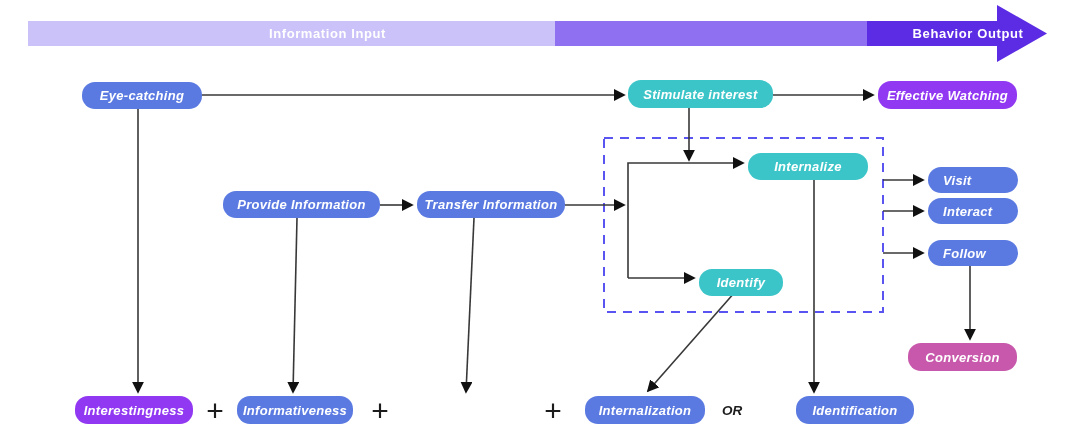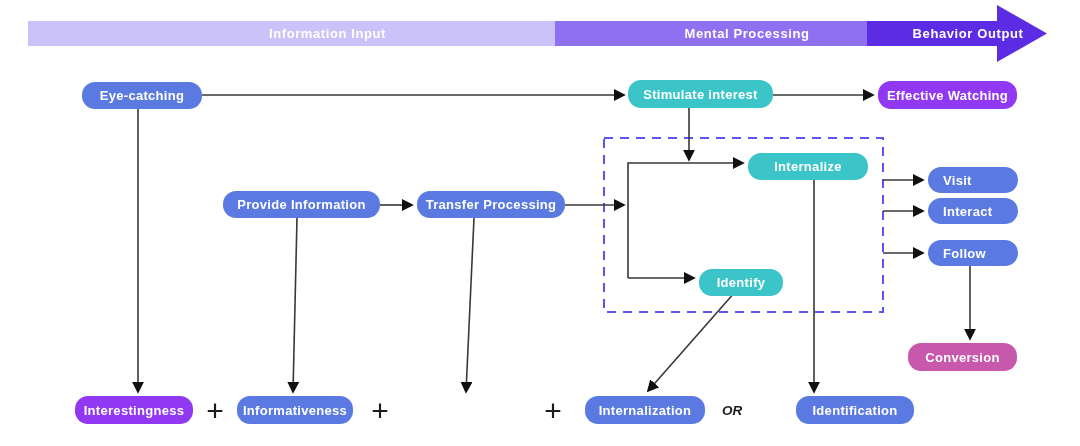--- a/index.html
+++ b/index.html
@@ -7,21 +7,21 @@
     position:relative;width:1080px;height:446px;background:#ffffff;overflow:hidden;
     font-family:"Liberation Sans",sans-serif;
   }
   #wires{position:absolute;left:0;top:0;width:1080px;height:446px;}
   .banner-label{
     position:absolute;top:21px;height:25px;line-height:25px;text-align:center;
     color:#ffffff;font-weight:700;font-size:13px;letter-spacing:.6px;padding-left:36px;
   }
   .node{
     position:absolute;border-radius:13px;color:#ffffff;
-    font-weight:700;font-size:13px;letter-spacing:.3px;
+    font-style:italic;font-weight:700;font-size:13px;letter-spacing:.3px;
     display:flex;align-items:center;justify-content:center;box-sizing:border-box;
     white-space:nowrap;
   }
   .node.left{justify-content:flex-start;padding-left:15px;}
   .blue{background:var(--c-blue,#5a7ae2);}
   .teal{background:var(--c-teal,#3cc5c8);}
   .purple{background:var(--c-purple,#9138f2);}
   .pink{background:var(--c-pink,#c858ab);}
   .op{
     position:absolute;color:#1c1c1c;text-align:center;
@@ -63,28 +63,27 @@
       <line x1="814" y1="180" x2="814" y2="392" marker-end="url(#ah)"></line>
       <line x1="735" y1="292" x2="648" y2="391" marker-end="url(#ah)"></line>
       <line x1="883" y1="180" x2="923" y2="180" marker-end="url(#ah)"></line>
       <line x1="883" y1="211" x2="923" y2="211" marker-end="url(#ah)"></line>
       <line x1="883" y1="253" x2="923" y2="253" marker-end="url(#ah)"></line>
       <line x1="970" y1="266" x2="970" y2="339" marker-end="url(#ah)"></line>
     </g>
   </svg>
 
   <div class="banner-label" style="left:28px;width:527px">Information Input</div>
-  <div class="banner-label" style="left:555px;width:312px">Mental Processing</div>
   <div class="banner-label" style="left:867px;width:130px">Behavior Output</div>
 
   <div class="node blue" style="left:82px;top:82px;width:120px;height:27px">Eye-catching</div>
   <div class="node teal" style="left:628px;top:80px;width:145px;height:28px">Stimulate interest</div>
   <div class="node purple" style="left:878px;top:81px;width:139px;height:28px">Effective Watching</div>
   <div class="node blue" style="left:223px;top:191px;width:157px;height:27px">Provide Information</div>
-  <div class="node blue" style="left:417px;top:191px;width:148px;height:27px">Transfer Processing</div>
+  <div class="node blue" style="left:417px;top:191px;width:148px;height:27px">Transfer Information</div>
   <div class="node teal" style="left:748px;top:153px;width:120px;height:27px">Internalize</div>
   <div class="node teal" style="left:699px;top:269px;width:84px;height:27px">Identify</div>
   <div class="node blue left" style="left:928px;top:167px;width:90px;height:26px">Visit</div>
   <div class="node blue left" style="left:928px;top:198px;width:90px;height:26px">Interact</div>
   <div class="node blue left" style="left:928px;top:240px;width:90px;height:26px">Follow</div>
   <div class="node pink" style="left:908px;top:343px;width:109px;height:28px">Conversion</div>
   <div class="node purple" style="left:75px;top:396px;width:118px;height:28px">Interestingness</div>
   <div class="node blue" style="left:237px;top:396px;width:116px;height:28px">Informativeness</div>
   <div class="node blue" style="left:585px;top:396px;width:120px;height:28px">Internalization</div>
   <div class="node blue" style="left:796px;top:396px;width:118px;height:28px">Identification</div>

